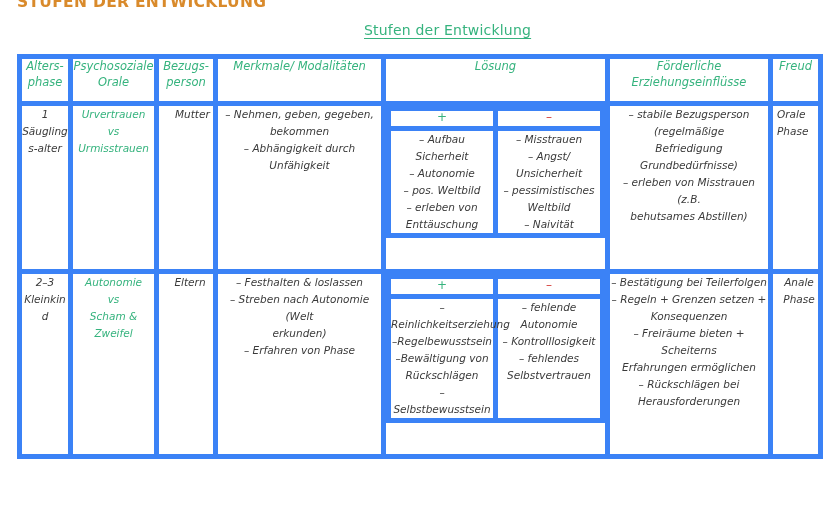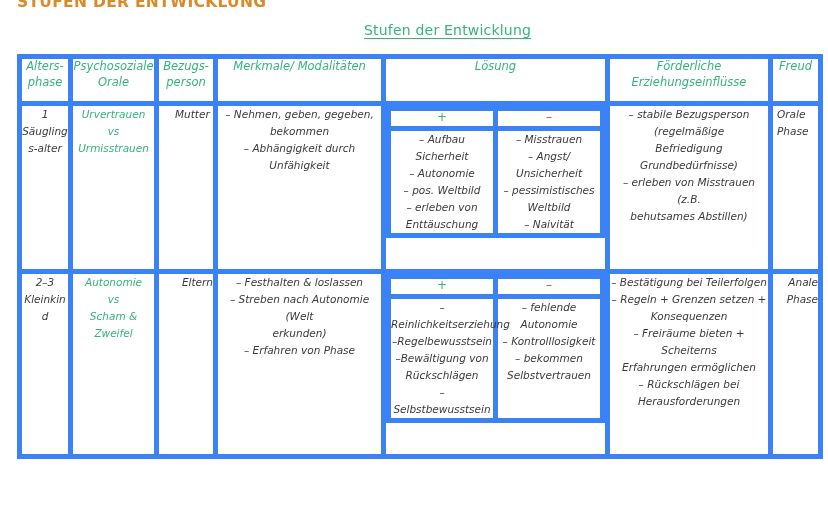--- a/index.html
+++ b/index.html
@@ -247,21 +247,21 @@
       <td class="body-cell top cell-dark nowrap-narrow">
         <span class="line">2–3</span>
         <span class="line">Kleinkin</span>
         <span class="line">d</span>
       </td>
       <td class="body-cell top cell-green">
         <span class="line">Autonomie</span>
         <span class="line">vs</span>
         <span class="line">Scham &amp; Zweifel</span>
       </td>
-      <td class="body-cell top cell-dark" style="text-align:right;padding-left:8px">
+      <td class="body-cell top cell-dark" style="text-align:center;padding-left:8px">
         <span class="line">Eltern</span>
       </td>
       <td class="body-cell top cell-dark">
         <span class="line">–  Festhalten &amp; loslassen</span>
         <span class="line">– Streben nach Autonomie (Welt</span>
         <span class="line">erkunden)</span>
         <span class="line">– Erfahren von Phase</span>
       </td>
       <td class="loesung-cell">
         <table class="pm-table">
@@ -280,35 +280,35 @@
               <span class="line">Reinlichkeitserziehung</span>
               <span class="line">–Regelbewusstsein</span>
               <span class="line">–Bewältigung von</span>
               <span class="line">Rückschlägen</span>
               <span class="line">– Selbstbewusstsein</span>
             </td>
             <td>
               <span class="line">– fehlende</span>
               <span class="line">Autonomie</span>
               <span class="line">– Kontrolllosigkeit</span>
-              <span class="line">– bekommen</span>
+              <span class="line">– fehlendes</span>
               <span class="line">Selbstvertrauen</span>
             </td>
           </tr>
         </tbody>
           </table>
       </td>
       <td class="body-cell top cell-dark">
         <span class="line">– Bestätigung bei Teilerfolgen</span>
         <span class="line">– Regeln + Grenzen setzen +</span>
         <span class="line">Konsequenzen</span>
         <span class="line">– Freiräume bieten + Scheiterns</span>
         <span class="line">Erfahrungen ermöglichen</span>
         <span class="line">– Rückschlägen bei</span>
         <span class="line">Herausforderungen</span>
       </td>
-      <td class="body-cell top cell-dark" style="text-align:right;padding-left:7px">
+      <td class="body-cell top cell-dark" style="text-align:center;padding-left:7px">
         <span class="line">Anale</span>
         <span class="line">Phase</span>
       </td>
     </tr>
   </tbody>
 </table>
 
 </body></html>

